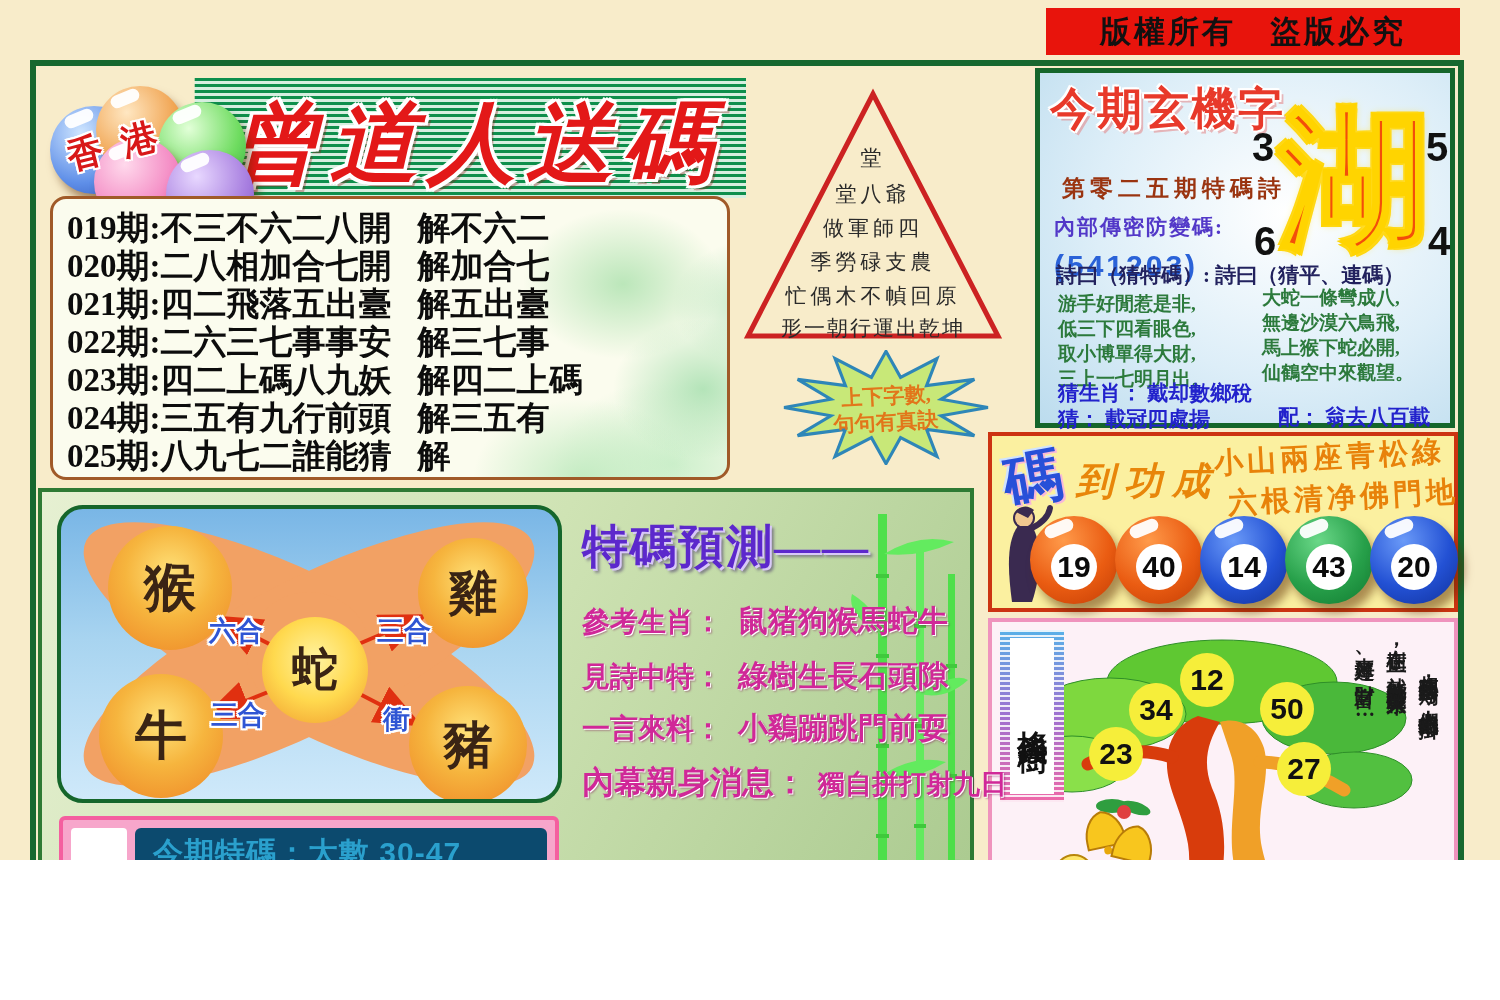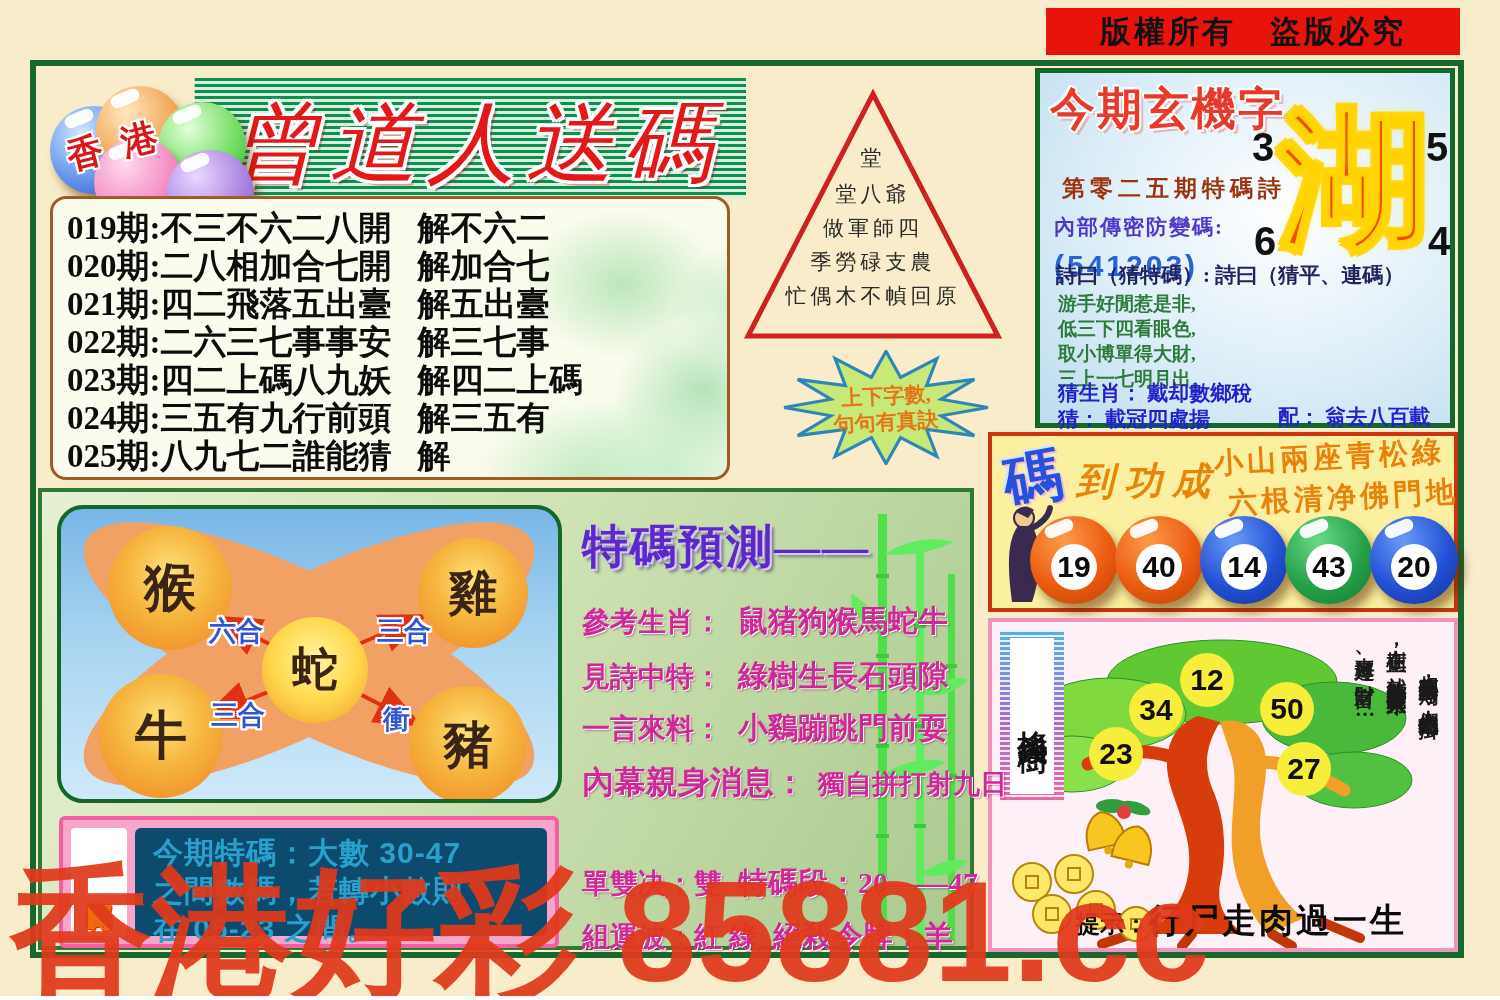--- a/index.html
+++ b/index.html
@@ -1,38 +1,38 @@
 <!DOCTYPE html>
 <html><head>
 <meta charset="utf-8">
 <style>
   :root{
     --serif:"Liberation Serif","DejaVu Serif",serif;
     --sans:"Liberation Sans","DejaVu Sans",sans-serif;
   }
   html,body{margin:0;padding:0;}
   body{font-family:var(--sans);}
-  #page{position:relative;width:1500px;height:996px;background:#f8ecca;overflow:hidden;}
+  #page{position:relative;width:1500px;height:860px;background:#f8ecca;overflow:hidden;}
   .abs{position:absolute;}
   .outl-w{text-shadow:-2px 0 0 #fff,2px 0 0 #fff,0 -2px 0 #fff,0 2px 0 #fff,-2px -2px 0 #fff,2px 2px 0 #fff,-2px 2px 0 #fff,2px -2px 0 #fff;}
   .outl-w3{text-shadow:-3px 0 0 #fff,3px 0 0 #fff,0 -3px 0 #fff,0 3px 0 #fff,-3px -3px 0 #fff,3px 3px 0 #fff,-3px 3px 0 #fff,3px -3px 0 #fff,5px 5px 0 rgba(150,30,30,.35);}
 
   
   .copyright{left:1046px;top:8px;width:414px;height:47px;background:#e8140c;color:#111;
     font-family:var(--serif);font-weight:bold;font-size:31px;letter-spacing:3px;
     display:flex;align-items:center;justify-content:center;}
 
   
   .frame{left:30px;top:60px;width:1434px;height:898px;border:6px solid #17682f;box-sizing:border-box;}
 
   
   .masthead-stripes{left:150px;top:78px;width:596px;height:120px;
     background:repeating-linear-gradient(180deg,#0e8f4c 0 3px,#d6efe0 3px 6px);
     clip-path:polygon(0 36%,7.5% 36%,7.5% 0,100% 0,100% 100%,0 100%);}
-  .masthead-title{left:232px;top:84px;font-family:var(--serif);font-style:italic;font-weight:normal;
+  .masthead-title{left:232px;top:84px;font-family:var(--serif);font-style:italic;font-weight:bold;
     font-size:88px;color:#e31818;letter-spacing:10px;white-space:nowrap;}
   .logo{left:50px;top:86px;width:195px;height:124px;}
   .logo .ball{position:absolute;border-radius:50%;}
   .lb1{left:0;top:20px;width:56px;height:56px;background:radial-gradient(circle at 35% 30%,#cfe6ff,#5f8fe8 60%,#2f55b8);}
   .lb2{left:46px;top:0;width:64px;height:64px;background:radial-gradient(circle at 35% 30%,#ffe7c2,#f0a24e 60%,#d87818);}
   .lb3{left:108px;top:16px;width:66px;height:66px;background:radial-gradient(circle at 35% 30%,#e2ffd8,#6fdc60 60%,#2fae3f);}
   .lb4{left:44px;top:52px;width:72px;height:72px;background:radial-gradient(circle at 35% 30%,#ffd9ec,#f387c2 60%,#e0489a);}
   .lb5{left:116px;top:64px;width:54px;height:54px;background:radial-gradient(circle at 35% 30%,#e8d8ff,#a87fe0 60%,#7a4fc0);}
   .logo-txt{position:absolute;left:16px;top:34px;font-family:var(--serif);font-weight:bold;font-size:36px;
     color:#d81818;letter-spacing:20px;transform:rotate(-14deg);white-space:nowrap;}
@@ -177,20 +177,21 @@
 
   <div class="abs triangle">
     <svg width="262" height="258" viewBox="0 0 262 258">
       <polygon points="131,6 6,248 256,248" fill="none" stroke="#cc2222" stroke-width="5"></polygon>
     </svg>
     <div class="tri-line" style="top:56px;">堂</div>
     <div class="tri-line" style="top:92px;">堂八爺</div>
     <div class="tri-line" style="top:126px;">做軍師四</div>
     <div class="tri-line" style="top:160px;">季勞碌支農</div>
     <div class="tri-line" style="top:194px;">忙偶木不幀回原</div>
+    <div class="tri-line" style="top:226px;letter-spacing:2px;">形一朝行運出乾坤</div>
   </div>
 
   <div class="abs starburst">
     <svg width="208" height="115" viewBox="0 0 200 110">
       <polygon points="198,55 153,63 185,82 139,76 149,102 114,84 100,109 86,84 51,102 61,76 15,82 47,63 2,55 47,47 15,28 61,34 51,8 86,26 100,1 114,26 149,8 139,34 185,28 153,47" fill="#c8e878" stroke="#2e86b8" stroke-width="3"></polygon>
     </svg>
     <div class="star-txt" style="top:32px;">上下字數,</div>
     <div class="star-txt" style="top:58px;">句句有真訣</div>
   </div>
 
@@ -203,20 +204,26 @@
     <div class="abs mys-num" style="left:212px;top:52px;">3</div>
     <div class="abs mys-num" style="left:386px;top:52px;">5</div>
     <div class="abs mys-num" style="left:214px;top:146px;">6</div>
     <div class="abs mys-num" style="left:388px;top:146px;">4</div>
     <div class="abs mys-shiyue">詩曰（猜特碼）:  詩曰（猜平、連碼）</div>
     <div class="abs" style="left:18px;top:218px;">
       <div class="mys-poem">游手好閒惹是非,</div>
       <div class="mys-poem">低三下四看眼色,</div>
       <div class="mys-poem">取小博單得大財,</div>
       <div class="mys-poem">三上一七明月出。</div>
+    </div>
+    <div class="abs" style="left:222px;top:212px;">
+      <div class="mys-poem">大蛇一條彎成八,</div>
+      <div class="mys-poem">無邊沙漠六鳥飛,</div>
+      <div class="mys-poem">馬上猴下蛇必開,</div>
+      <div class="mys-poem">仙鶴空中來觀望。</div>
     </div>
     <div class="abs mys-blue" style="left:18px;top:306px;">猜生肖：  戴却數鄉稅</div>
     <div class="abs mys-blue" style="left:18px;top:332px;">猜：  載冠四處揚</div>
     <div class="abs mys-blue" style="left:238px;top:330px;">配：  翁去八百載</div>
   </div>
 
   <div class="abs madao">
     <div class="abs md-ma">碼</div>
     <div class="abs md-rest">到功成</div>
     <div class="abs md-poem" style="left:222px;top:2px;transform:rotate(-3deg);">小山兩座青松綠</div>

